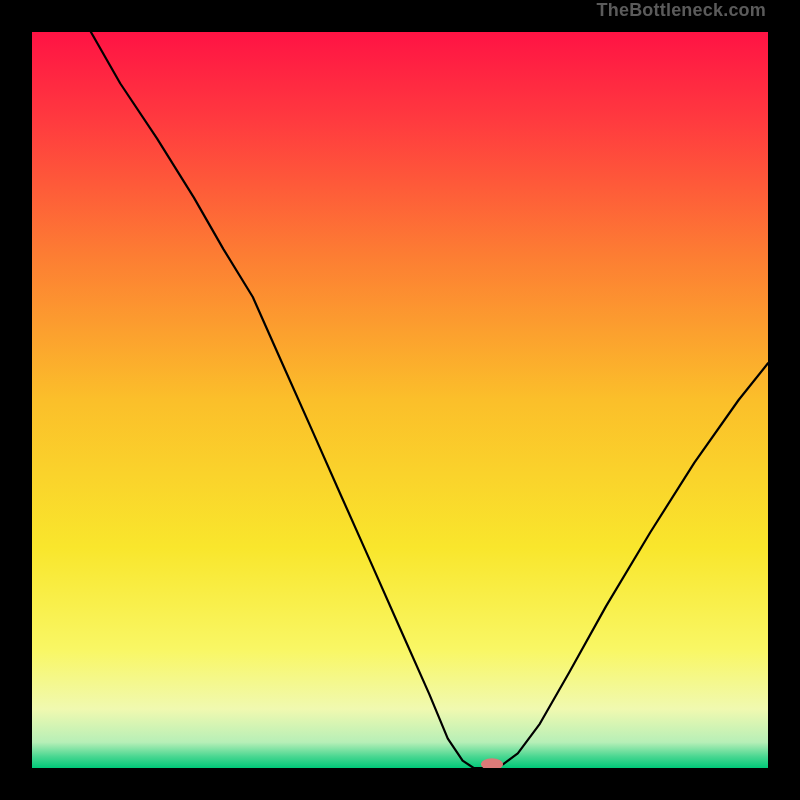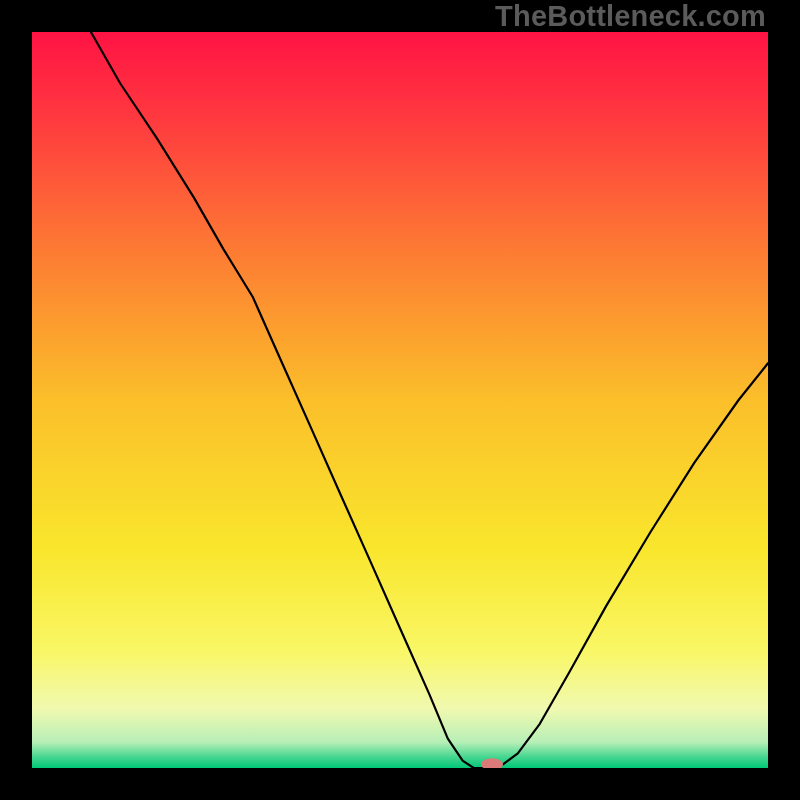--- a/index.html
+++ b/index.html
@@ -16,21 +16,21 @@
     left: 32px;
     top: 32px;
     width: 736px;
     height: 736px;
     overflow: hidden;
   }
   .watermark {
     position: absolute;
     top: 0;
     right: 34px;
-    font-size: 29px;
+    font-size: 18px;
     font-weight: 600;
     color: #5b5b5b;
     letter-spacing: 0.2px;
     z-index: 10;
     user-select: none;
   }
   svg { display: block; }
 </style>
 </head>
 <body>

